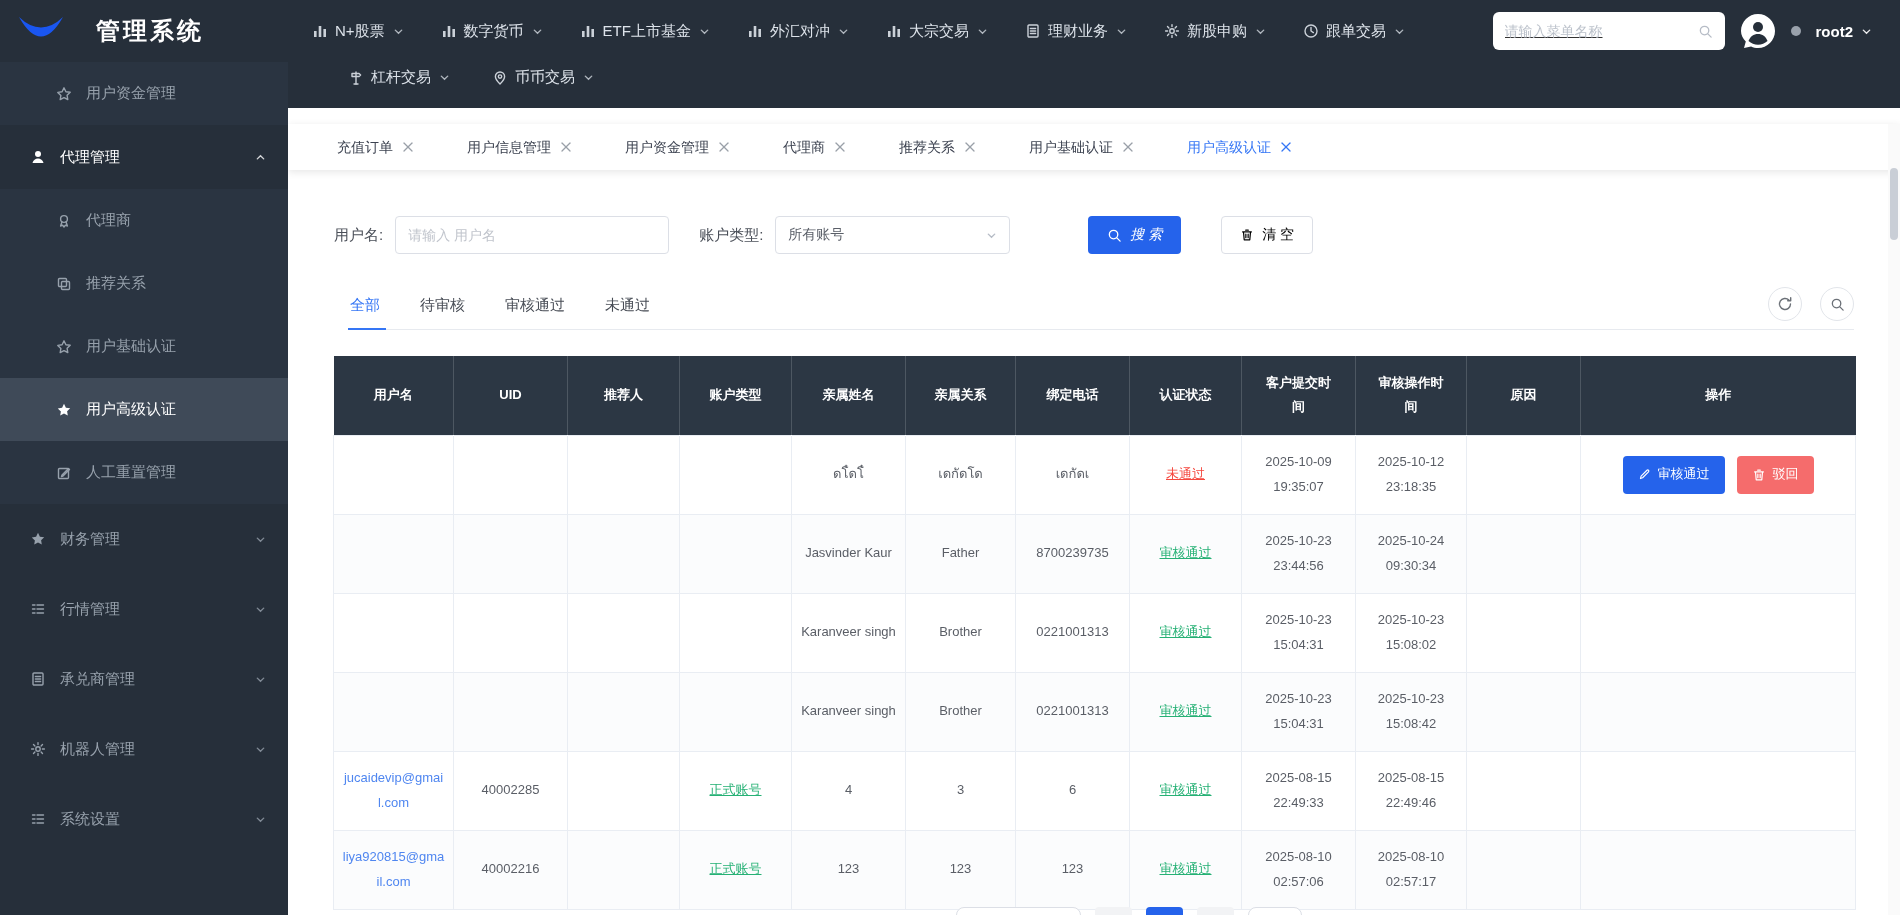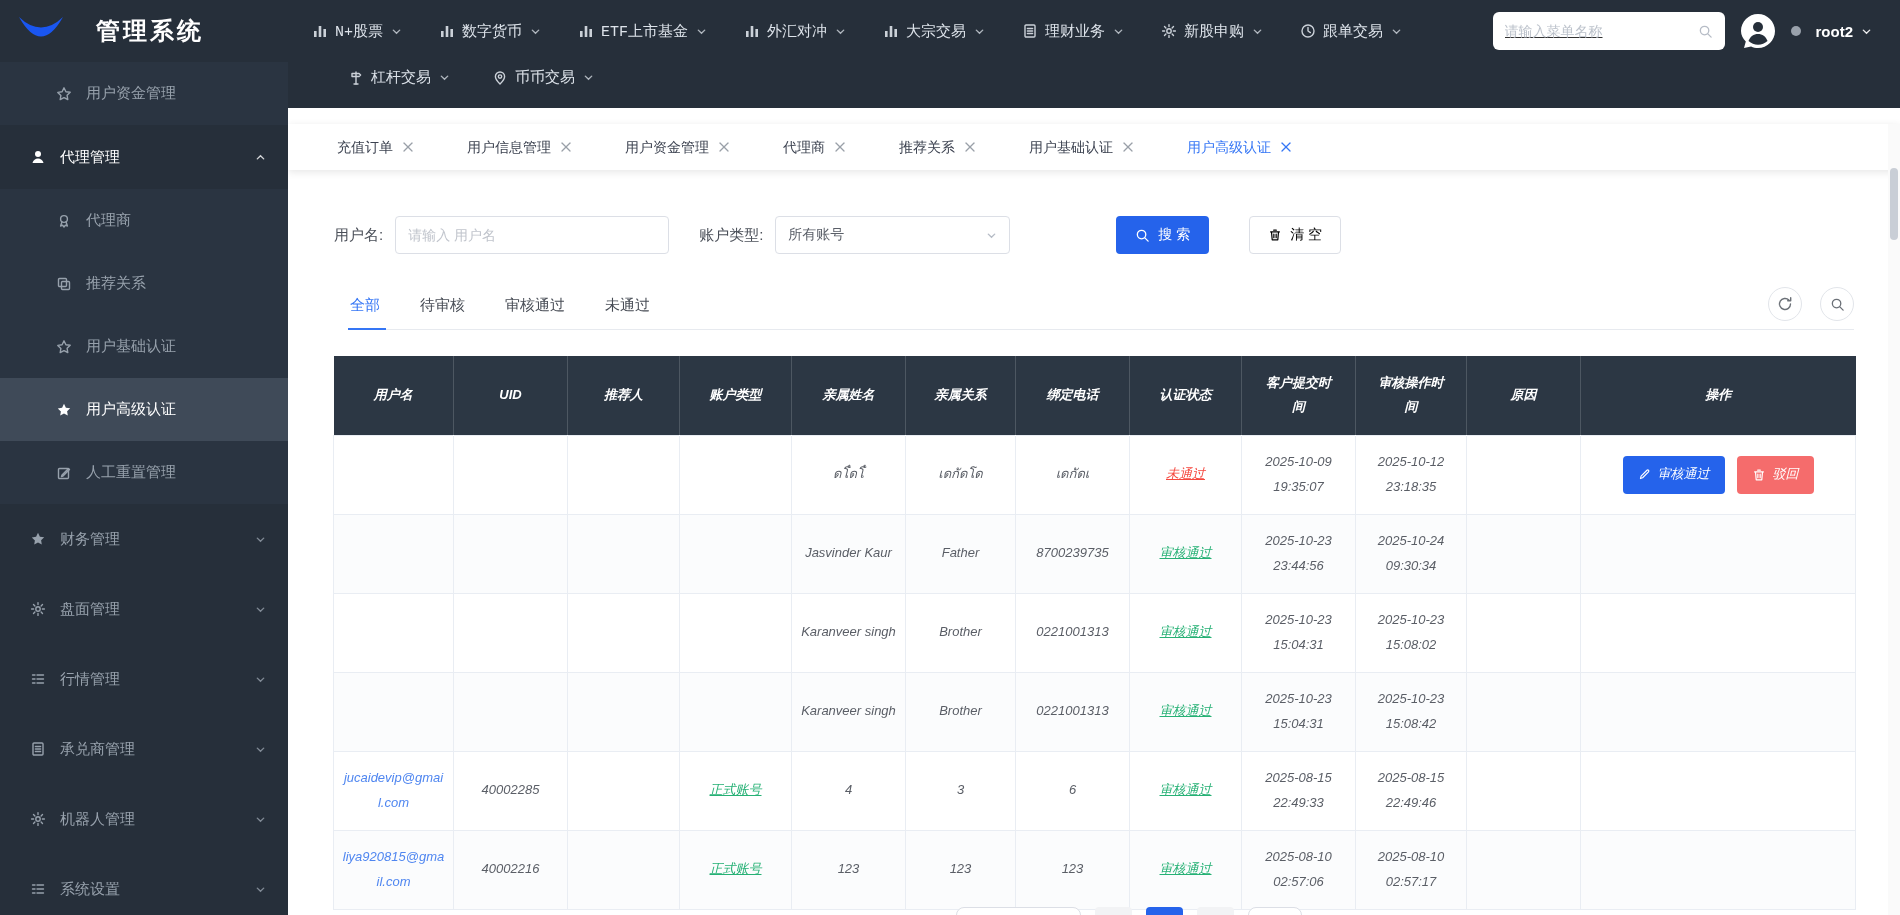--- a/index.html
+++ b/index.html
@@ -5,21 +5,21 @@
   * { box-sizing: border-box; margin: 0; padding: 0; }
   html,body { width:1900px; height:915px; overflow:hidden; }
   body { font-family:"Liberation Sans","DejaVu Sans",sans-serif; background:#fff; position:relative; }
   svg { display:block; }
 
   
   .topbar { position:absolute; top:0; left:0; width:1900px; height:62px; background:#262f3a; display:flex; align-items:center; z-index:40; }
   .brand { width:288px; flex:0 0 288px; display:flex; align-items:center; padding-left:16px; }
   .brand-title { color:#fff; font-size:24px; font-weight:bold; letter-spacing:3px; margin-left:30px; }
   .nav-items { display:flex; align-items:center; gap:37px; margin-left:24px; white-space:nowrap; }
-  .nav-item { display:flex; align-items:center; gap:7px; color:#dde3ea; font-size:15px; cursor:pointer;font-family:Liberation Mono, monospace; }
+  .nav-item { display:flex; align-items:center; gap:7px; color:#dde3ea; font-size:15px; cursor:pointer; }
   .nav-item .ni-icon { opacity:.9; display:flex; }
   .nav-item .chev { opacity:.75; margin-left:1px; display:flex; }
   .topbar-right { margin-left:auto; display:flex; align-items:center; gap:15px; padding-right:28px; }
   .nav-search { width:232px; height:38px; background:#fff; border-radius:6px; display:flex; align-items:center; padding:0 12px; }
   .nav-search input { flex:1; border:none; outline:none; font-size:14px; color:#333; min-width:0; background:transparent;text-decoration:underline; }
   .nav-search input::placeholder { color:#bcc2cb; }
   .nav-search .mag { color:#b6bcc6; display:flex; }
   .avatar { width:36px; height:36px; display:flex; }
   .status-dot { width:10px; height:10px; border-radius:50%; background:#99a1ab; }
   .user-chip { display:flex; align-items:center; gap:8px; color:#fff; font-size:15px; font-weight:bold; cursor:pointer; }
@@ -54,33 +54,33 @@
 
   .filter-row { display:flex; align-items:center; margin:46px 0 0 46px; }
   .f-label { font-size:15px; color:#4a4f58; margin-right:12px; }
   .f-input { width:274px; height:38px; border:1px solid #dcdfe6; border-radius:4px; padding:0 12px; font-size:14px; color:#333; outline:none; }
   .f-input::placeholder { color:#c0c4cc; }
   .f-select { width:235px; height:38px; border:1px solid #dcdfe6; border-radius:4px; padding:0 12px; display:flex; align-items:center; justify-content:space-between; cursor:pointer; }
   .f-select .val { font-size:14px; color:#5a5f68; }
   .f-select .chev { color:#b6bcc6; display:flex; }
   .ml30 { margin-left:30px; }
   .btn { display:inline-flex; align-items:center; gap:8px; height:38px; padding:0 18px; border-radius:4px; font-size:14px; cursor:pointer; border:1px solid transparent; }
-  .btn-primary { background:#2563eb; color:#fff; margin-left:106px; }
+  .btn-primary { background:#2563eb; color:#fff; margin-left:78px;font-style:italic; }
   .btn-plain { background:#fff; color:#000000; border-color:#dcdfe6; margin-left:40px; }
 
   .status-row { display:flex; align-items:flex-end; margin:34px 46px 0 60px; border-bottom:1px solid #e7eaef; position:relative; height:42px; }
   .s-tab { padding:0 20px 14px 20px; font-size:15px; color:#474c55; cursor:pointer; position:relative; }
   .s-tab:first-child { padding-left:2px; }
   .s-tab.active { color:#3576f5; }
   .s-tab.active::after { content:""; position:absolute; left:0; right:14px; bottom:-1px; height:2px; background:#3576f5; }
   .round-btns { position:absolute; right:0; bottom:8px; display:flex; gap:18px; }
   .icon-circle { width:34px; height:34px; border-radius:50%; border:1px solid #e2e5ea; display:flex; align-items:center; justify-content:center; color:#6b7077; cursor:pointer; background:#fff; }
 
   
-  table.grid { border-collapse:collapse; table-layout:fixed; width:1522px; margin:26px 0 0 45px;font-style:italic; }
+  table.grid { border-collapse:collapse; table-layout:fixed; width:1522px; margin:26px 0 0 45px; }
   .grid th { background:#2c3744; color:#fff; font-size:13px; font-weight:bold; height:79px; text-align:center; padding:0 18px;
              border-right:1px solid rgba(255,255,255,.16); line-height:1.9; }
   .grid th:last-child { border-right:none; }
   .grid td { border:1px solid #e9edf3; height:79px; text-align:center; font-size:13px; color:#5a5e66; padding:6px 8px; line-height:1.9; word-break:break-word; }
   .grid tr:nth-child(even) td { background:#fbfcfd; }
   .c-red { color:#f5483f; text-decoration:underline; }
   .c-green { color:#26b175; text-decoration:underline; }
   .c-link { color:#4f86f0; word-break:break-all; cursor:pointer; }
   .cell-actions { display:flex; gap:12px; justify-content:center; align-items:center; }
   .btn-sm { display:inline-flex; align-items:center; gap:7px; height:38px; padding:0 15px; border-radius:4px; font-size:13px; color:#fff; cursor:pointer; white-space:nowrap; }
@@ -362,34 +362,20 @@
         <span>人工重置管理</span>
       </div>
     </div>
     <div class="side-item parent tall">
       <span class="si-icon">
         <svg width="16" height="16" viewBox="0 0 16 16" fill="none" stroke="currentColor" stroke-width="1.4" stroke-linecap="round" stroke-linejoin="round">
           <path d="M8 1.8l1.9 3.9 4.3.6-3.1 3 .7 4.2L8 11.6l-3.8 2 .7-4.2-3.1-3 4.3-.6z" fill="currentColor" stroke="none"></path>
         </svg>
       </span>
       <span>财务管理</span>
-      <span class="chev">
-        <svg width="11" height="11" viewBox="0 0 12 12" fill="none" stroke="currentColor" stroke-width="1.5" stroke-linecap="round">
-          <path d="M2.5 4.5L6 8l3.5-3.5"></path>
-        </svg>
-      </span>
-    </div>
-    <div class="side-item parent tall">
-      <span class="si-icon">
-        <svg width="16" height="16" viewBox="0 0 16 16" fill="none" stroke="currentColor" stroke-width="1.4" stroke-linecap="round" stroke-linejoin="round">
-          <circle cx="8" cy="8" r="2.2"></circle>
-          <path d="M8 1.6v2M8 12.4v2M1.6 8h2M12.4 8h2M3.5 3.5l1.4 1.4M11.1 11.1l1.4 1.4M12.5 3.5l-1.4 1.4M4.9 11.1l-1.4 1.4"></path>
-        </svg>
-      </span>
-      <span>盘面管理</span>
       <span class="chev">
         <svg width="11" height="11" viewBox="0 0 12 12" fill="none" stroke="currentColor" stroke-width="1.5" stroke-linecap="round">
           <path d="M2.5 4.5L6 8l3.5-3.5"></path>
         </svg>
       </span>
     </div>
     <div class="side-item parent tall">
       <span class="si-icon">
         <svg width="16" height="16" viewBox="0 0 16 16" fill="none" stroke="currentColor" stroke-width="1.4" stroke-linecap="round" stroke-linejoin="round">
           <line x1="2.5" y1="4" x2="5" y2="4"></line>

